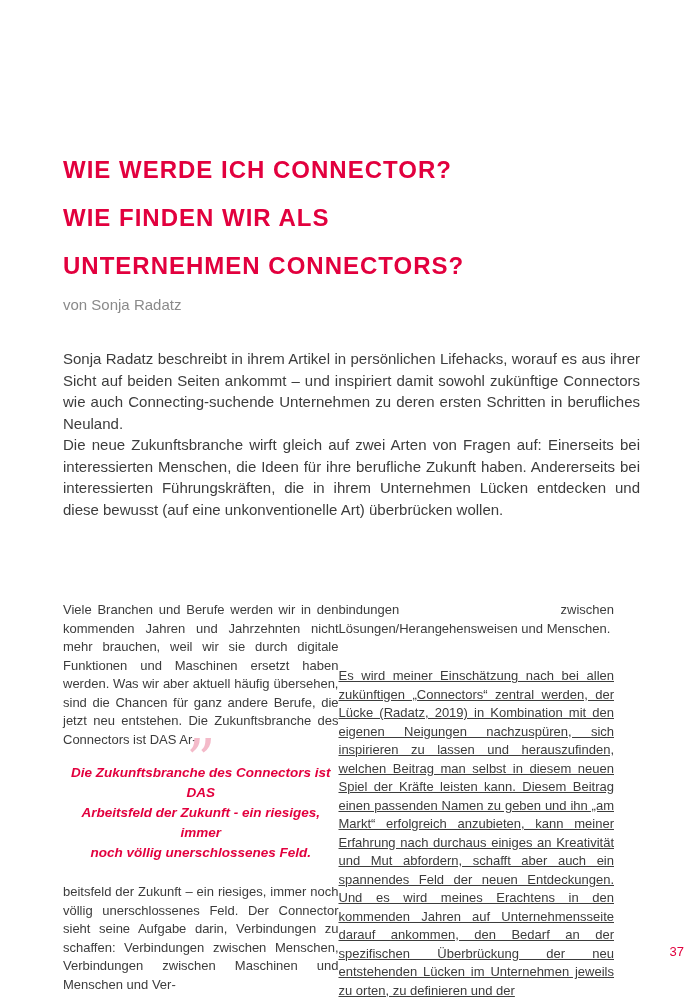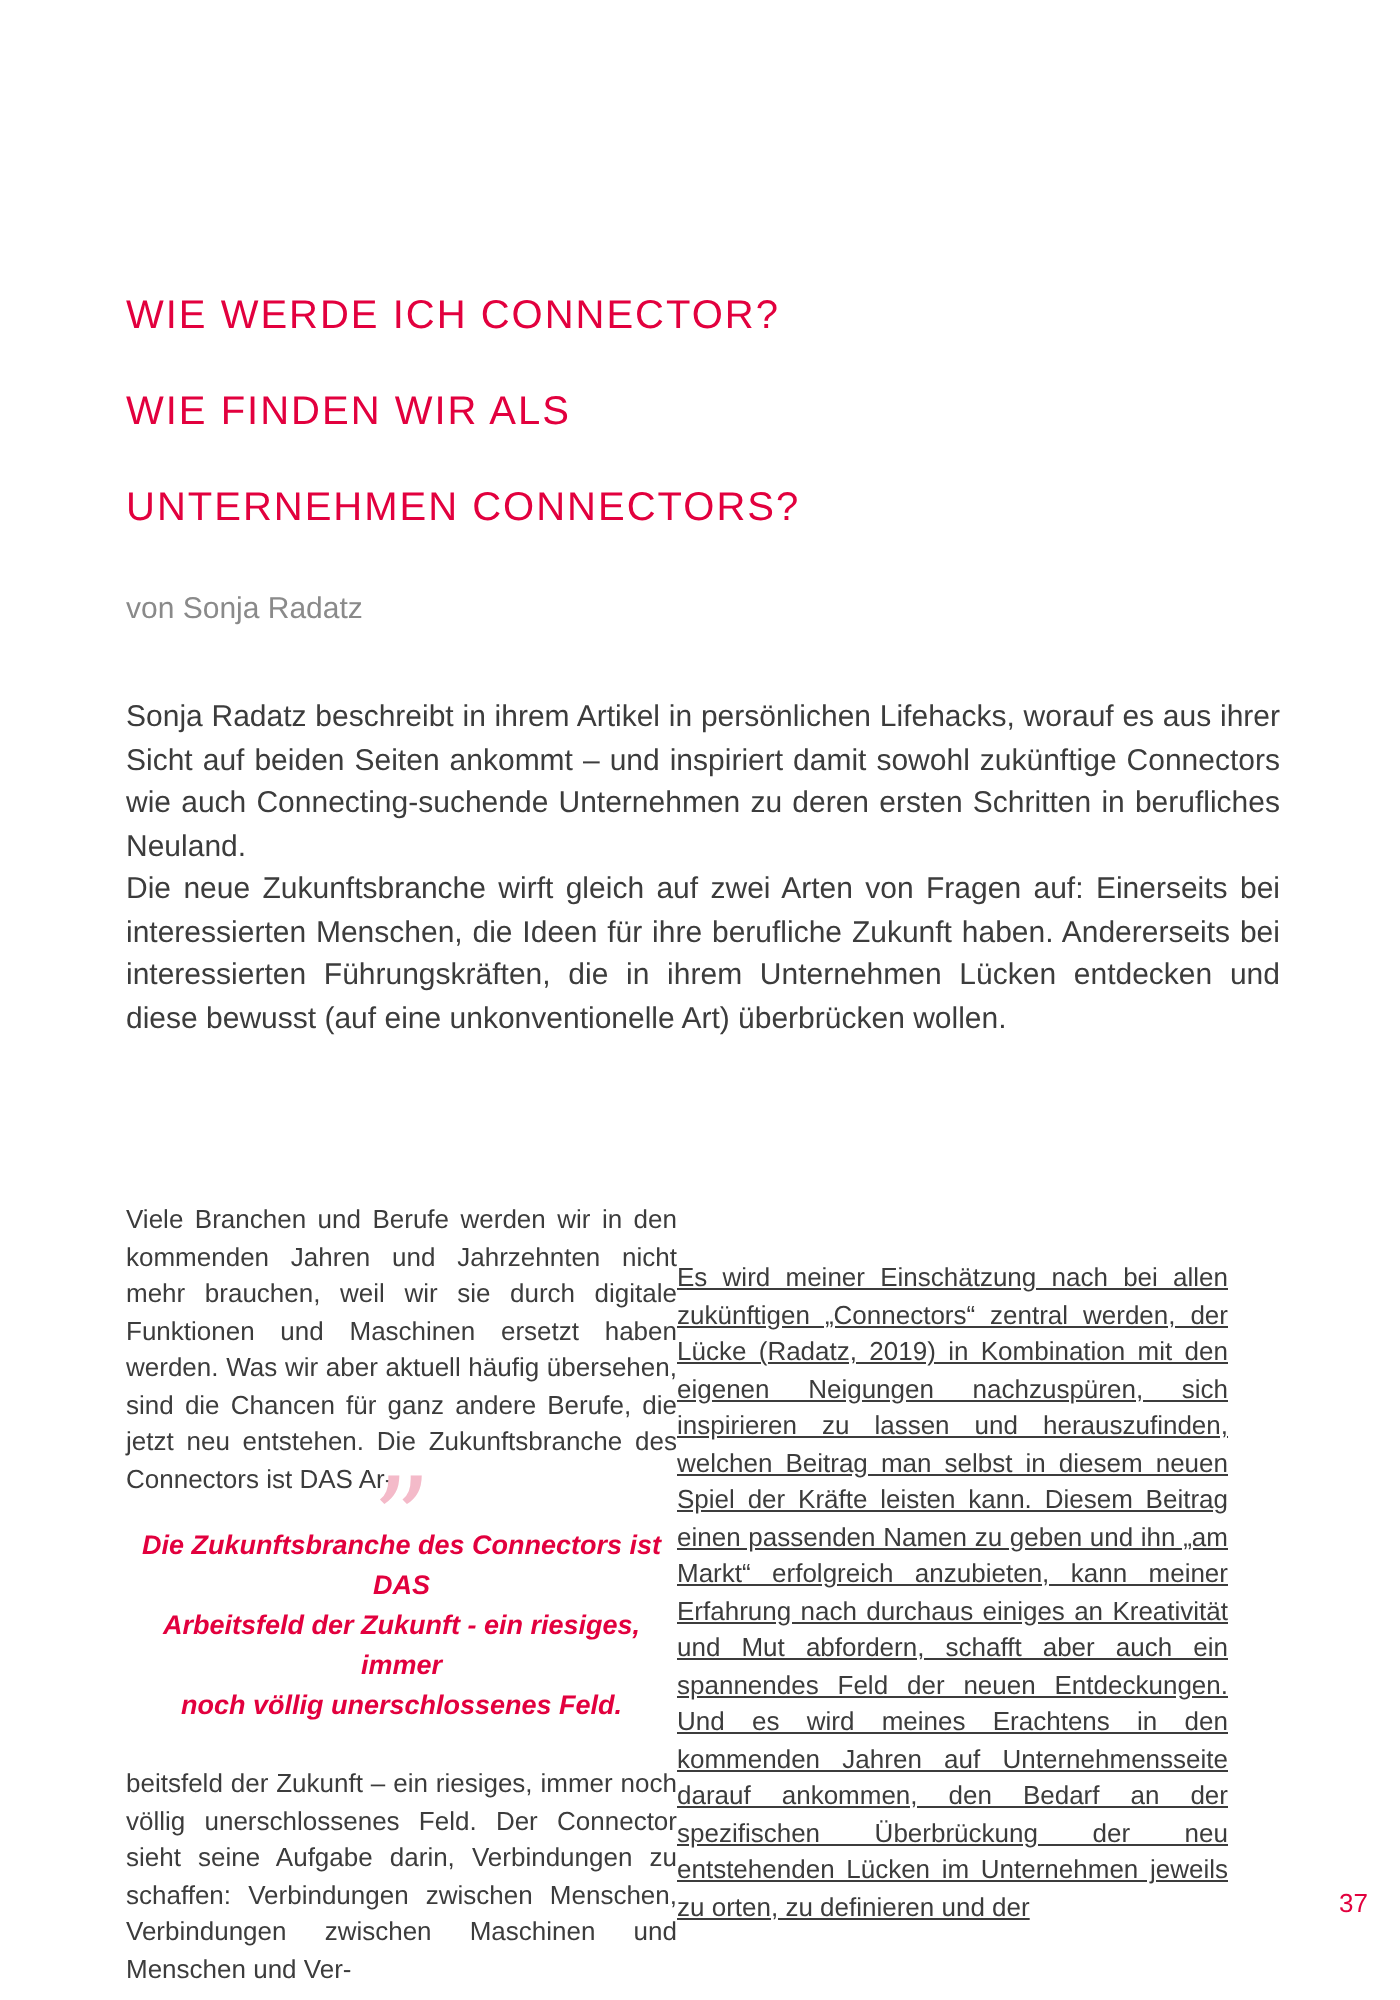--- a/index.html
+++ b/index.html
@@ -9,25 +9,25 @@
     width: 700px;
     height: 1000px;
     background: #ffffff;
     font-family: "Liberation Sans", sans-serif;
     color: var(--body_text, #3c3c3c);
     overflow: hidden;
   }
   .title {
     position: absolute;
     left: 63px;
-    top: 134px;
+    top: 146px;
     width: 580px;
-    font-size: 20px;
+    font-size: 24px;
     line-height: 48px;
-    font-weight: 400;
+    font-weight: 700;
     letter-spacing: 1px;
     color: var(--accent, #e2003e);
     white-space: pre-line;
   }
   .byline {
     position: absolute;
     left: 63px;
     top: 286px;
     font-size: 15px;
     color: var(--byline, #8a8a8a);
@@ -120,20 +120,21 @@
         <span class="qmark" aria-hidden="true">”</span>
         <div class="qtext">Die Zukunftsbranche des Connectors ist DAS
 Arbeitsfeld der Zukunft - ein riesiges, immer
 noch völlig unerschlossenes Feld.</div>
       </div>
 
       <p class="body-p">beitsfeld der Zukunft – ein riesiges, immer noch völlig unerschlossenes Feld. Der Connector sieht seine Aufgabe darin, Verbindungen zu schaffen: Verbindungen zwischen Menschen, Verbindungen zwischen Maschinen und Menschen und Ver-</p>
     </div>
 
     <div class="col">
+      <p class="body-p">bindungen zwischen Lösungen/Herangehensweisen und Menschen.</p>
       <p class="body-p para-gap">Es wird meiner Einschätzung nach bei allen zukünftigen „Connectors“ zentral werden, der Lücke (Radatz, 2019) in Kombination mit den eigenen Neigungen nachzuspüren, sich inspirieren zu lassen und herauszufinden, welchen Beitrag man selbst in diesem neuen Spiel der Kräfte leisten kann. Diesem Beitrag einen passenden Namen zu geben und ihn „am Markt“ erfolgreich anzubieten, kann meiner Erfahrung nach durchaus einiges an Kreativität und Mut abfordern, schafft aber auch ein spannendes Feld der neuen Entdeckungen. Und es wird meines Erachtens in den kommenden Jahren auf Unternehmensseite darauf ankommen, den Bedarf an der spezifischen Überbrückung der neu entstehenden Lücken im Unternehmen jeweils zu orten, zu definieren und der</p>
     </div>
 
   </div>
 
   <div class="pagenum">37</div>
 
 </div>
 
 </body></html>

